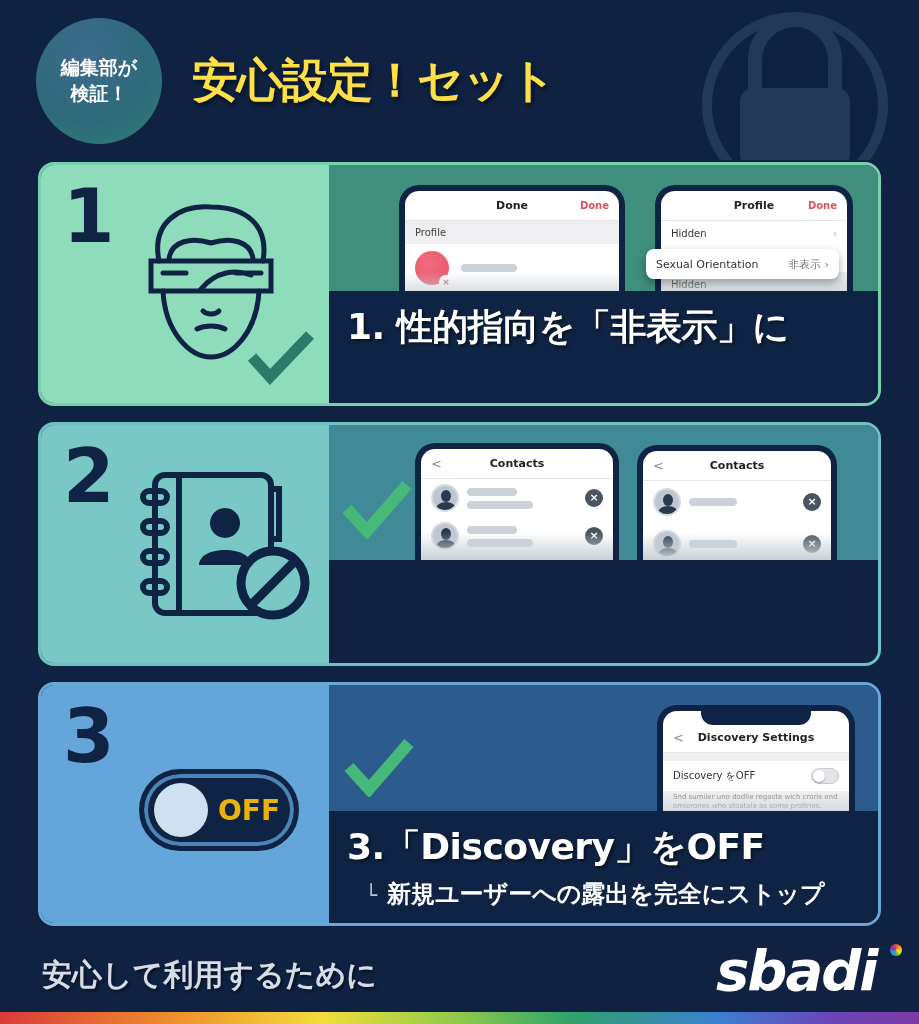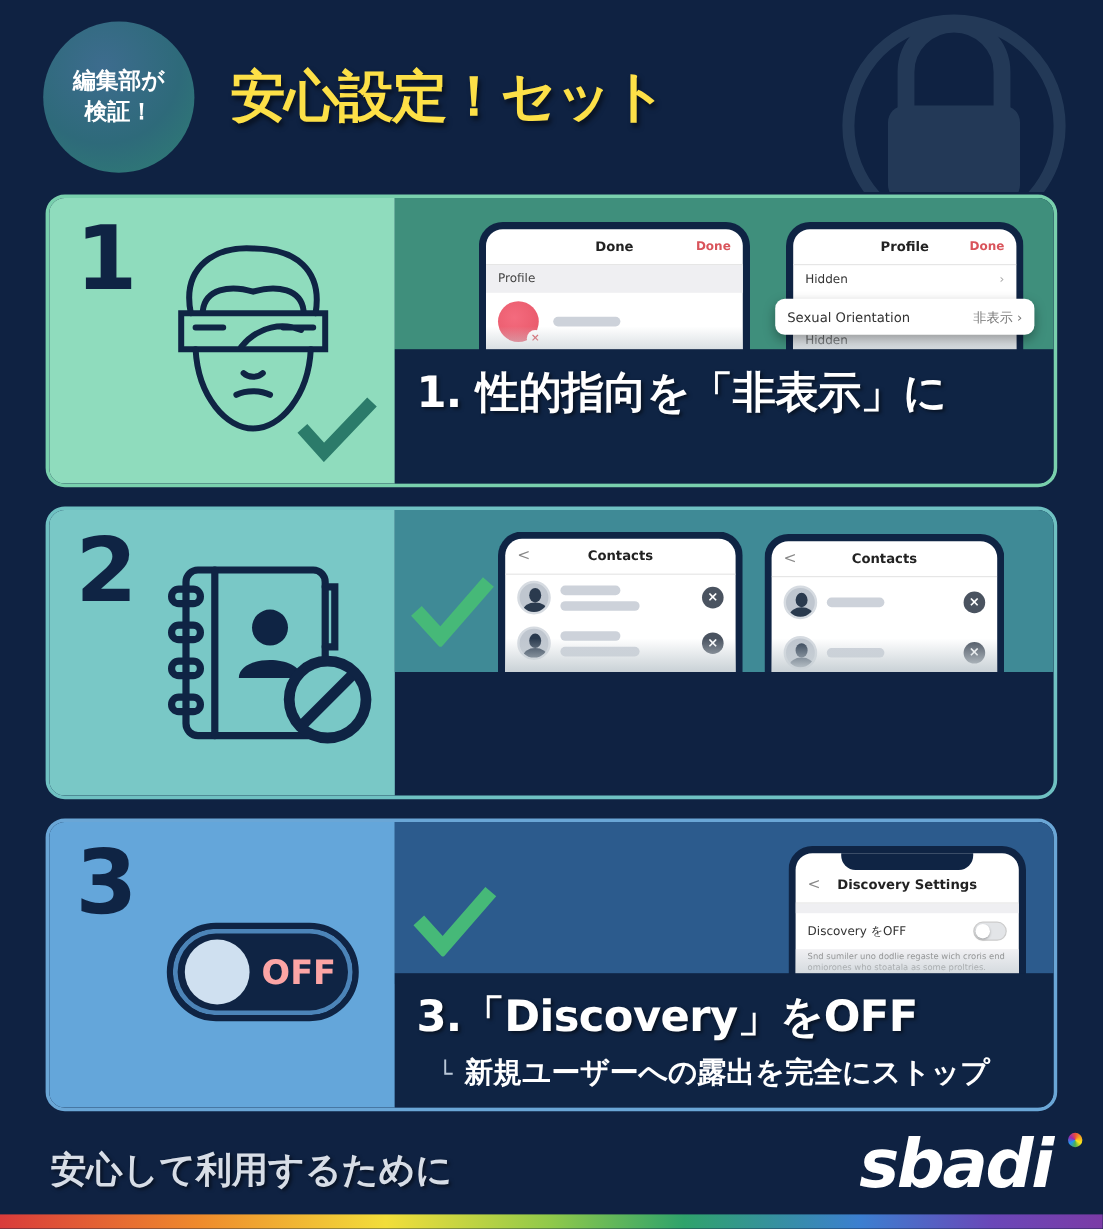--- a/index.html
+++ b/index.html
@@ -113,21 +113,21 @@
   }
   .toggle-small::after { content: ""; position: absolute; left: 1px; top: 1px; width: 12px; height: 12px; border-radius: 50%; background: #fff; box-shadow: 0 1px 2px rgba(0,0,0,0.3); }
   .notch { position: absolute; left: 50%; top: -6px; transform: translateX(-50%); width: 110px; height: 20px; background: #0f2444; border-radius: 0 0 12px 12px; }
 
   .big-toggle {
     position: absolute; left: 98px; top: 84px; width: 160px; height: 82px; border-radius: 41px;
     background: #0f2444; border: 5px solid #0f2444; box-shadow: inset 0 0 0 4px #4c84b8;
     display: flex; align-items: center; padding-left: 10px;
   }
   .big-toggle .knob { width: 54px; height: 54px; border-radius: 50%; background: #cfe0f0; }
-  .big-toggle .off { margin-left: 10px; font-size: 28px; font-weight: bold; color: #fca5a5; }
+  .big-toggle .off { margin-left: 10px; font-size: 28px; font-weight: bold; color: #eab308; }
 
   .footer-text {
     position: absolute; left: 42px; top: 955px; font-size: 30px; font-weight: bold; color: #d7dde6;
     text-shadow: 2px 2px 3px rgba(0,0,0,0.5);
   }
   .logo {
     position: absolute; left: 716px; top: 938px; font-size: 56px; font-weight: bold; font-style: italic;
     color: #fff; letter-spacing: -2px;
     font-family: "DejaVu Sans", sans-serif;
   }
@@ -199,21 +199,21 @@
         <div class="ph-row">
             <span>Hidden</span>
             <span class="chev">›</span>
           </div>
         <div style="height:26px;"></div>
         <div class="ph-row" style="background:#eef0f2;">
             <span>Hidden</span>
           </div>
         <div class="fade"></div>
       </div>
-      <div class="pop" style="left:317px;top:84px;width:216px;height:30px;">
+      <div class="pop" style="left:317px;top:84px;width:193px;height:30px;">
         <span>Sexual Orientation</span>
         <span style="color:#777;"><span>非表示</span> <span>›</span></span>
       </div>
     </div>
     <div class="bottom">
       <div class="heading">1. 性的指向を「非表示」に</div>
     </div>
   </div>
 </div>
 

